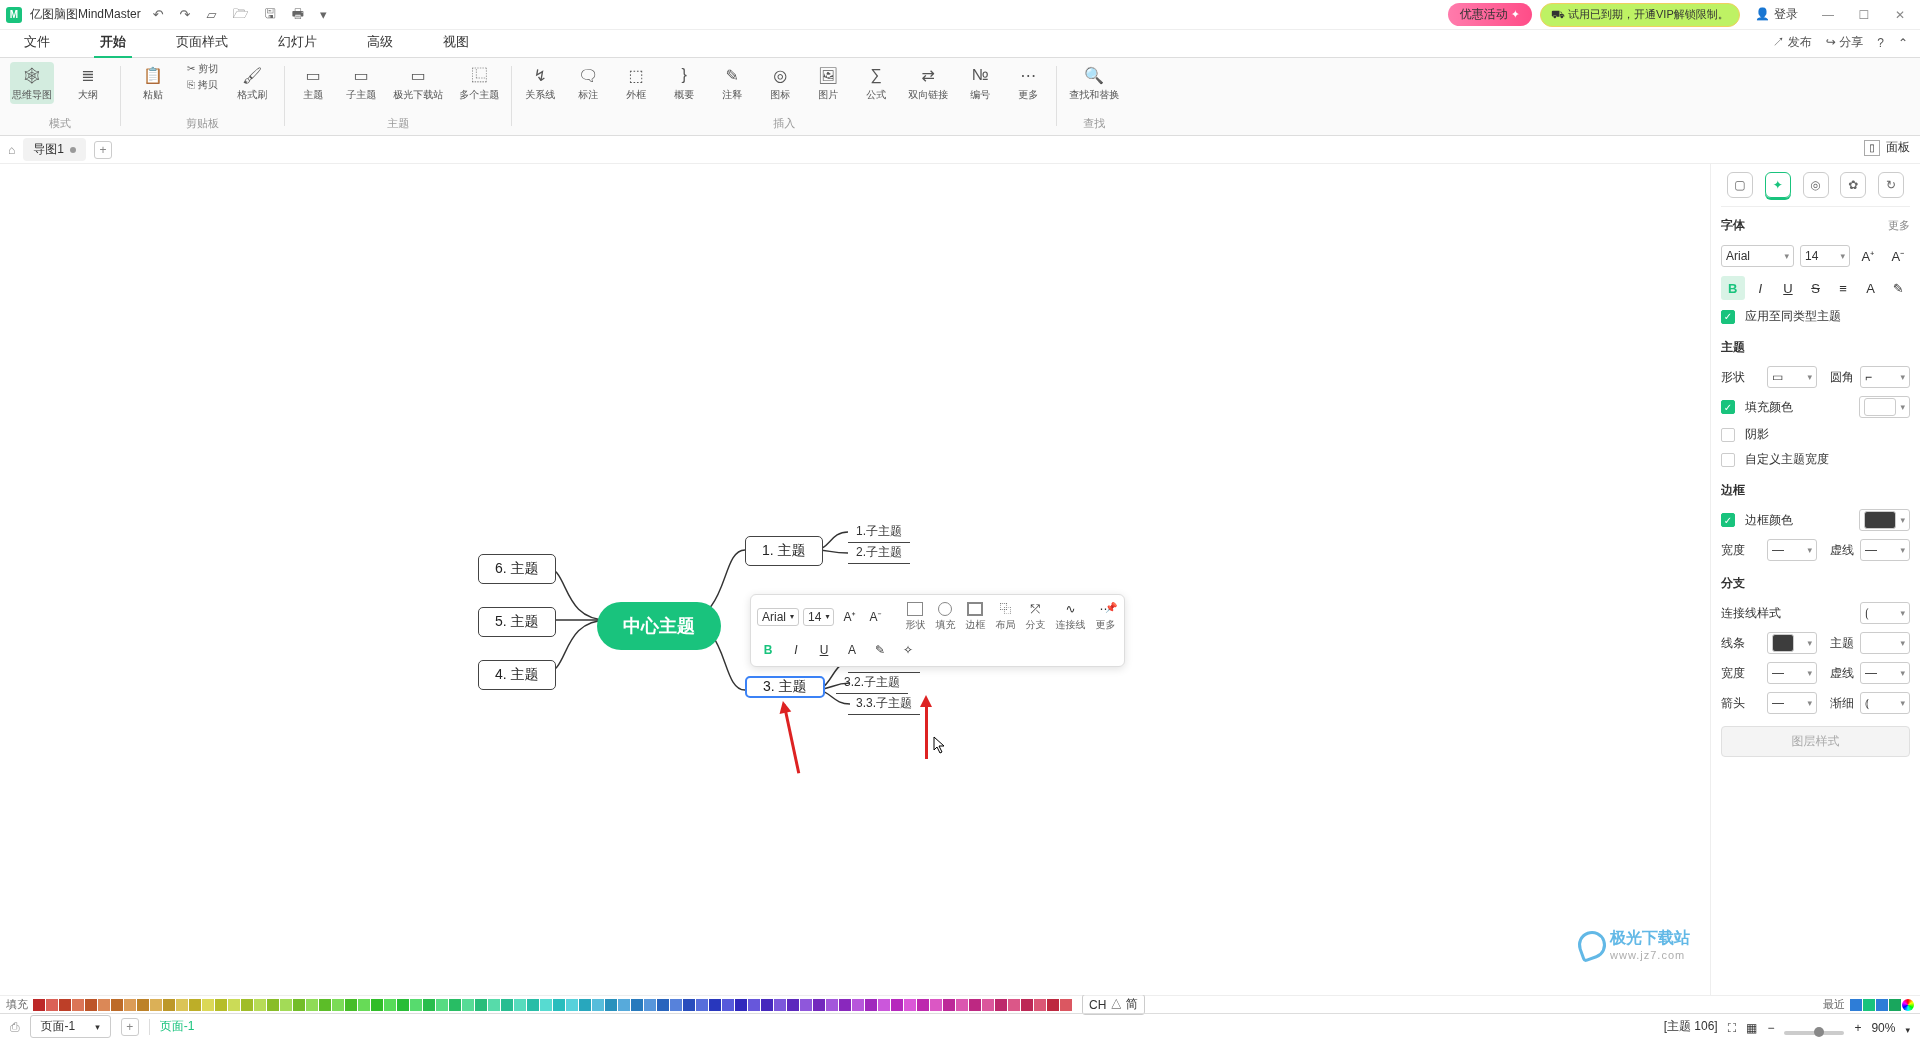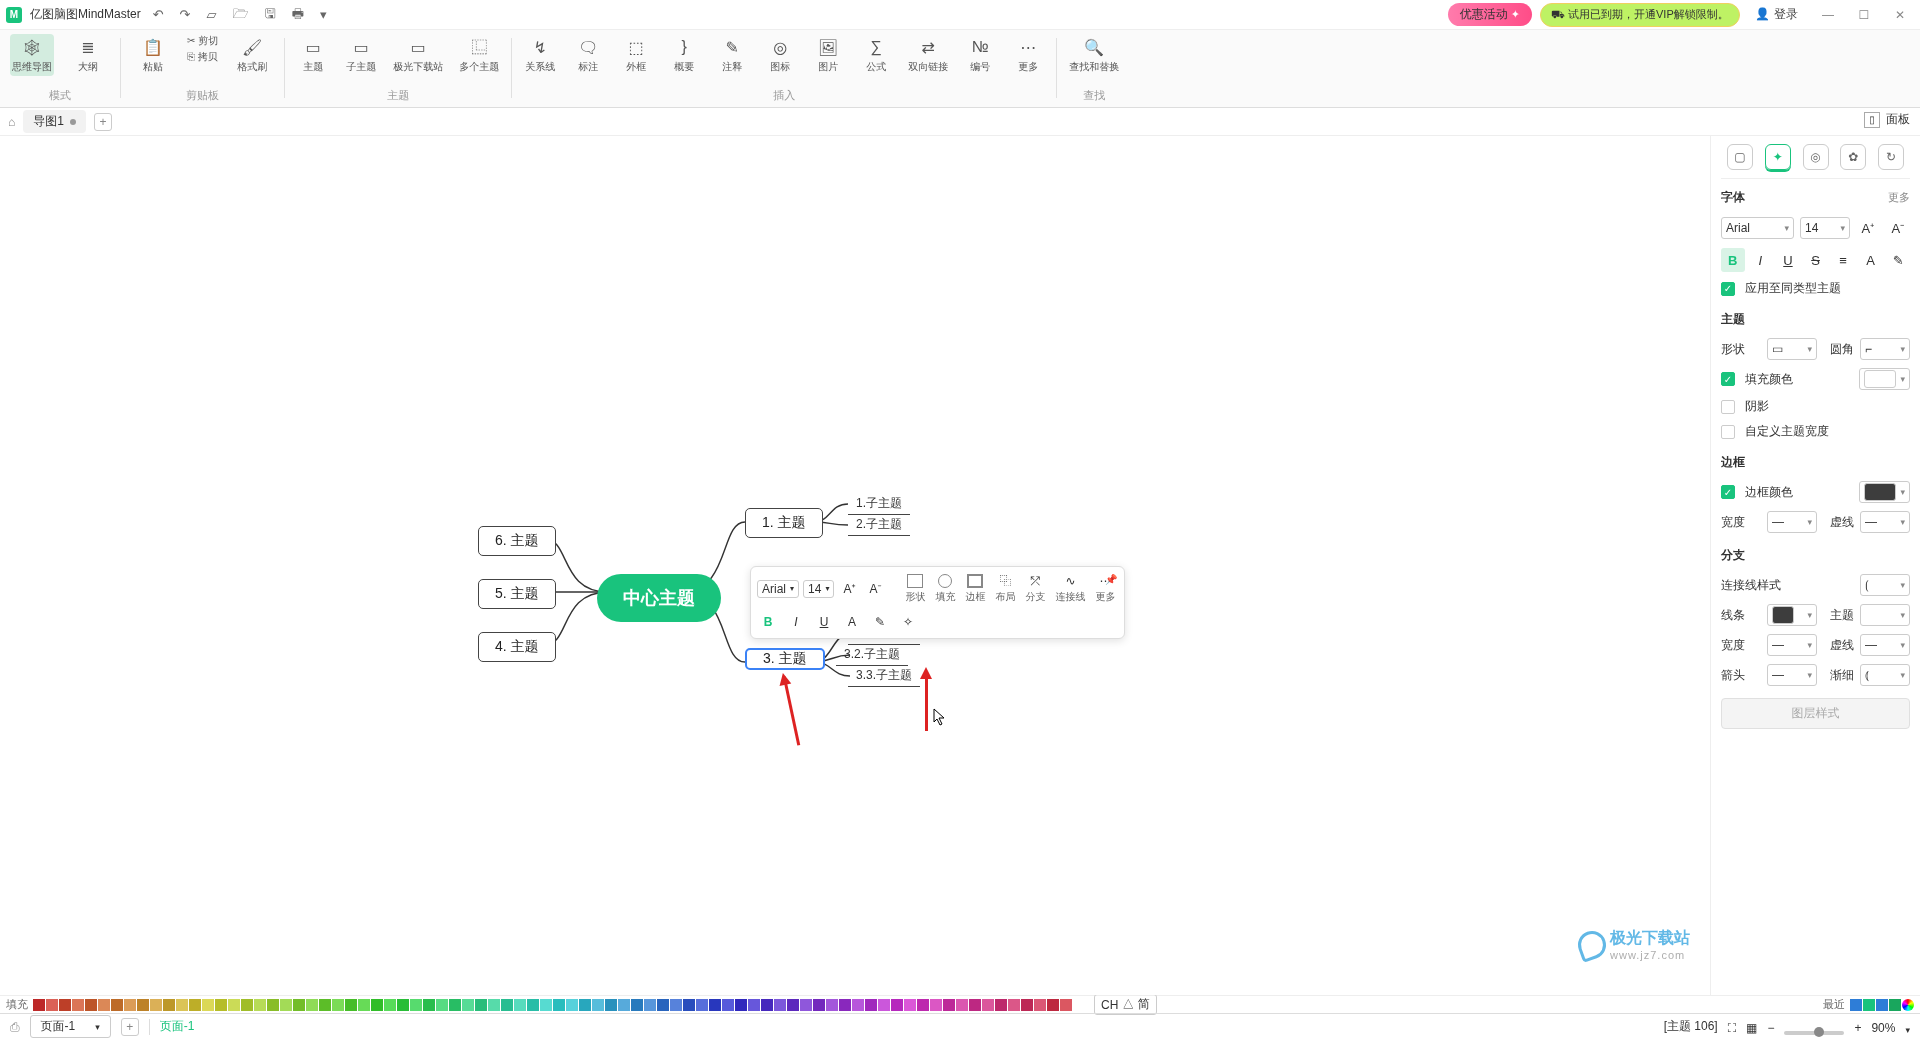--- a/index.html
+++ b/index.html
@@ -66,21 +66,21 @@
 .ft-sel{border:1px solid #ccc;border-radius:3px;padding:1px 4px;font-size:11px;display:flex;align-items:center;gap:4px}
 .ft-btn{width:22px;height:20px;display:flex;align-items:center;justify-content:center;font-size:12px;cursor:pointer;border-radius:3px}
 .ft-btn.b{font-weight:bold;color:#19c37d}
 .ft-lbl{font-size:10px;color:#666}
 .arrow-red{position:absolute;width:3px;background:#d22;}
 .arrow-red::before{content:"";position:absolute;top:-10px;left:-5px;border:6px solid transparent;border-bottom:12px solid #d22}
 .cursor{position:absolute;width:12px;height:18px}
 .colorbar{height:18px;display:flex;align-items:center;padding:0 6px;gap:1px;border-top:1px solid #eee}
 .cb-label{font-size:11px;color:#666;margin-right:4px}
 .csw{width:12px;height:12px}
-.ime{margin-left:21px;border:1px solid #ccc;border-radius:3px;padding:1px 6px;font-size:11px;display:flex;gap:4px;align-items:center}
+.ime{margin-left:9px;border:1px solid #ccc;border-radius:3px;padding:1px 6px;font-size:11px;display:flex;gap:4px;align-items:center}
 .statusbar{height:26px;border-top:1px solid #ddd;display:flex;align-items:center;padding:0 10px;gap:10px;position:relative}
 .sb-sel{border:1px solid #ccc;border-radius:3px;padding:2px 10px;font-size:11px;display:flex;align-items:center;gap:20px}
 .sb-add{width:18px;height:18px;border:1px solid #ccc;border-radius:3px;display:flex;align-items:center;justify-content:center;color:#888}
 .sb-right{position:absolute;right:10px;display:flex;align-items:flex-end;gap:10px;font-size:11px;color:#666}
 .zslider{width:60px;height:4px;background:#ccc;border-radius:2px;position:relative}
 .zslider::after{content:"";position:absolute;left:50%;top:-4px;width:10px;height:10px;background:#888;border-radius:50%}
 .watermark{position:absolute;right:20px;bottom:34px;display:flex;align-items:center;gap:4px;opacity:.8}
 .wm-logo{width:28px;height:28px;border:3px solid #3ba7e0;border-radius:50% 50% 50% 4px;transform:rotate(-20deg)}
 .wm-txt{font-size:16px;color:#3ba7e0;font-weight:bold}
 .wm-sub{font-size:11px;color:#999;letter-spacing:1px}
@@ -102,20 +102,34 @@
     <div class="tbtn">▾</div>
     <div class="spacer"></div>
     <div class="promo1"><span>优惠活动</span> ✦</div>
     <div class="promo2">⛟ 试用已到期，开通VIP解锁限制。</div>
     <div class="login">👤 登录</div>
     <div class="winbtn">—</div>
     <div class="winbtn">☐</div>
     <div class="winbtn">✕</div>
   </div>
 
+  <div class="menubar">
+    <div class="menu-item">文件</div>
+    <div class="menu-item active">开始</div>
+    <div class="menu-item">页面样式</div>
+    <div class="menu-item">幻灯片</div>
+    <div class="menu-item">高级</div>
+    <div class="menu-item">视图</div>
+    <div class="menu-right">
+      <div class="mr-item">↗ 发布</div>
+      <div class="mr-item">↪ 分享</div>
+      <div class="mr-item">?</div>
+      <div class="mr-item">⌃</div>
+    </div>
+  </div>
 
   <div class="ribbon">
     <div class="rgroup">
       <div class="row">
         <div class="ritem tall hl">
             <div class="ricon">🕸</div>
             <div class="rlabel">思维导图</div>
           </div>
         <div class="ritem tall">
             <div class="ricon">≣</div>

